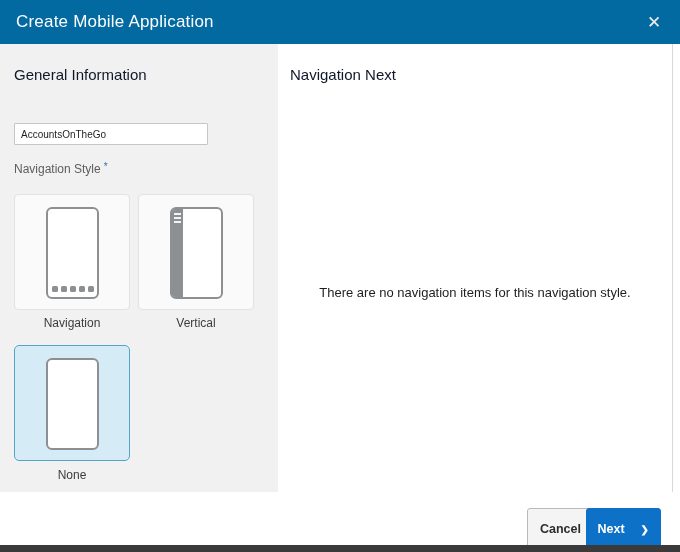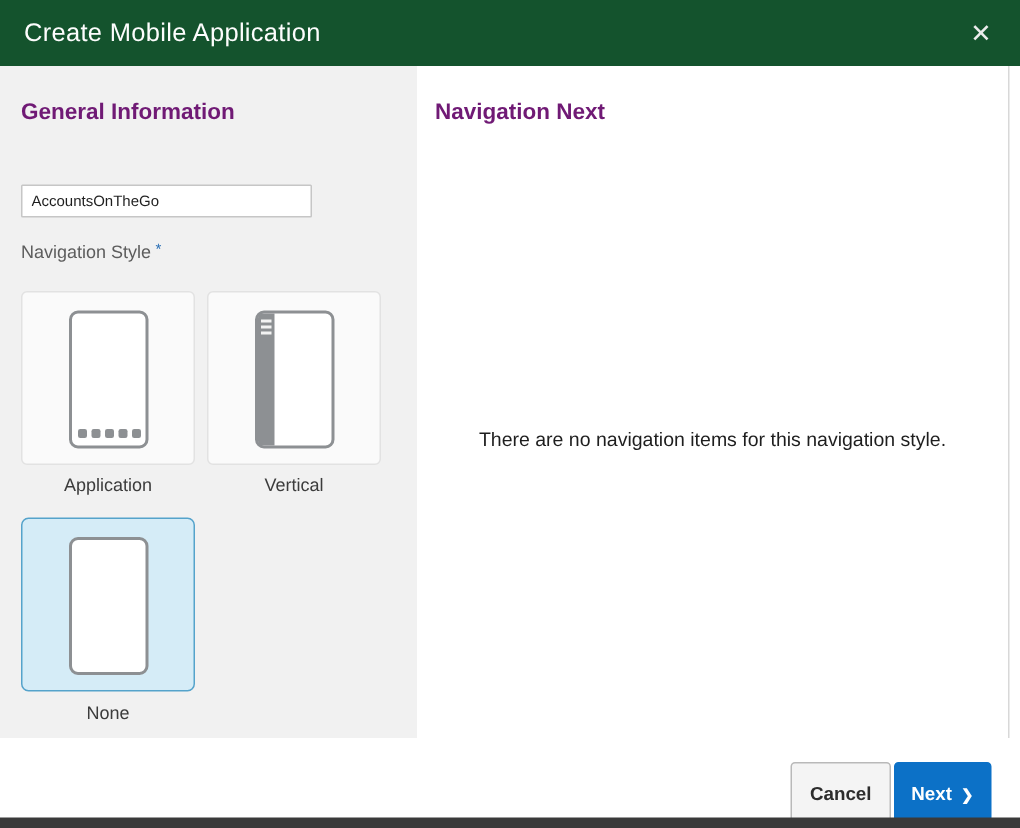--- a/index.html
+++ b/index.html
@@ -8,37 +8,37 @@
     position: relative;
     font-family: "Liberation Sans", sans-serif;
     background: #ffffff;
     overflow: hidden;
     -webkit-font-smoothing: antialiased;
   }
 
   
   .titlebar {
     position: absolute; top: 0; left: 0; right: 0; height: 44px;
-    background: #14532d;
+    background: #0369a1;
     display: flex; align-items: center;
     padding: 0 16px;
   }
   .titlebar-title { color: #fdfdfd; font-size: 17px; font-weight: 400; letter-spacing: .2px; }
   .close-btn {
     position: absolute; right: 8px; top: 0; width: 36px; height: 44px;
     display: flex; align-items: center; justify-content: center;
     color: #ececec; font-size: 17px; font-weight: 300; cursor: pointer;
   }
 
   
   .left-panel {
     position: absolute; top: 44px; left: 0; width: 278px; height: 448px;
     background: #f1f1f1;
   }
-  .section-heading { font-size: 15px; color: #701a75; font-weight: 700; }
+  .section-heading { font-size: 15px; color: #0f172a; font-weight: 400; }
   .left-panel .section-heading { position: absolute; left: 14px; top: 22px; }
 
   .field-label { font-size: 12px; color: #5d5d5d; }
   .required { color: #2a6fb5; font-size: 10px; vertical-align: 3px; margin-left: 3px; }
 
   .app-name-label { position: absolute; left: 14px; top: 58px; }
   .app-name-input {
     position: absolute; left: 14px; top: 79px; width: 194px; height: 22px;
     border: 1px solid #c6c6c6; border-radius: 1px; background: #ffffff;
     font-family: "Liberation Sans", sans-serif;
@@ -107,21 +107,21 @@
     position: absolute; top: 16px; height: 42px;
     display: inline-flex; align-items: center; justify-content: center;
     border-radius: 3px; font-family: "Liberation Sans", sans-serif;
     font-size: 12.5px; font-weight: 600; cursor: pointer;
   }
   .btn-cancel {
     right: 86px; padding: 0 12px;
     background: #f4f4f4; border: 1px solid #b9b9b9; color: #2d2d2d;
   }
   .btn-next {
-    right: 19px; padding: 0 11px; gap: 6px;
+    right: 19px; padding: 0 11px; gap: 16px;
     background: #0c71c7; border: 1px solid #0c71c7; color: #ffffff;
   }
   .btn-next .chevron { font-size: 10px; font-weight: 700; position: relative; top: .5px; }
 
   .bottom-bar {
     position: absolute; left: 0; bottom: 0; right: 0; height: 7px;
     background: #3a3a3a;
   }
 </style>
 </head>
@@ -145,21 +145,21 @@
     <div class="phone">
       <div class="phone-dots">
         <span></span>
           <span></span>
           <span></span>
           <span></span>
           <span></span>
       </div>
     </div>
   </div>
-  <div class="card-label label-horizontal">Application</div>
+  <div class="card-label label-horizontal">Navigation</div>
 
   <div class="style-card card-vertical">
     <div class="phone">
       <div class="phone-sidebar">
         <i></i>
           <i></i>
           <i></i>
       </div>
     </div>
   </div>

